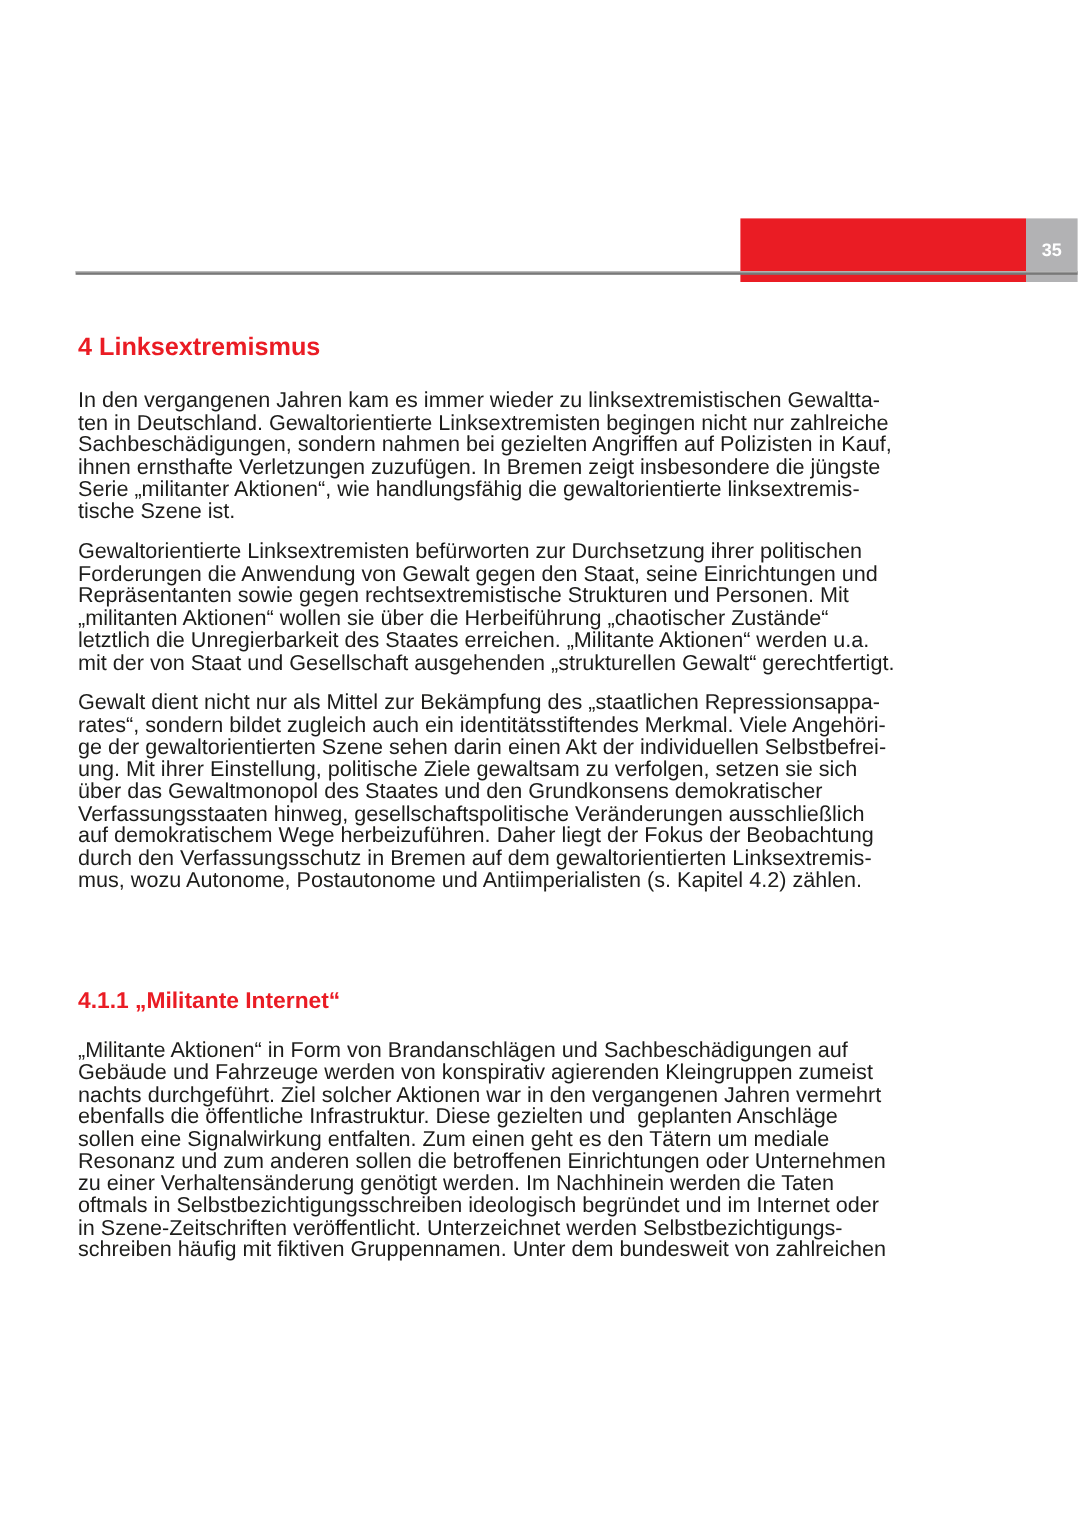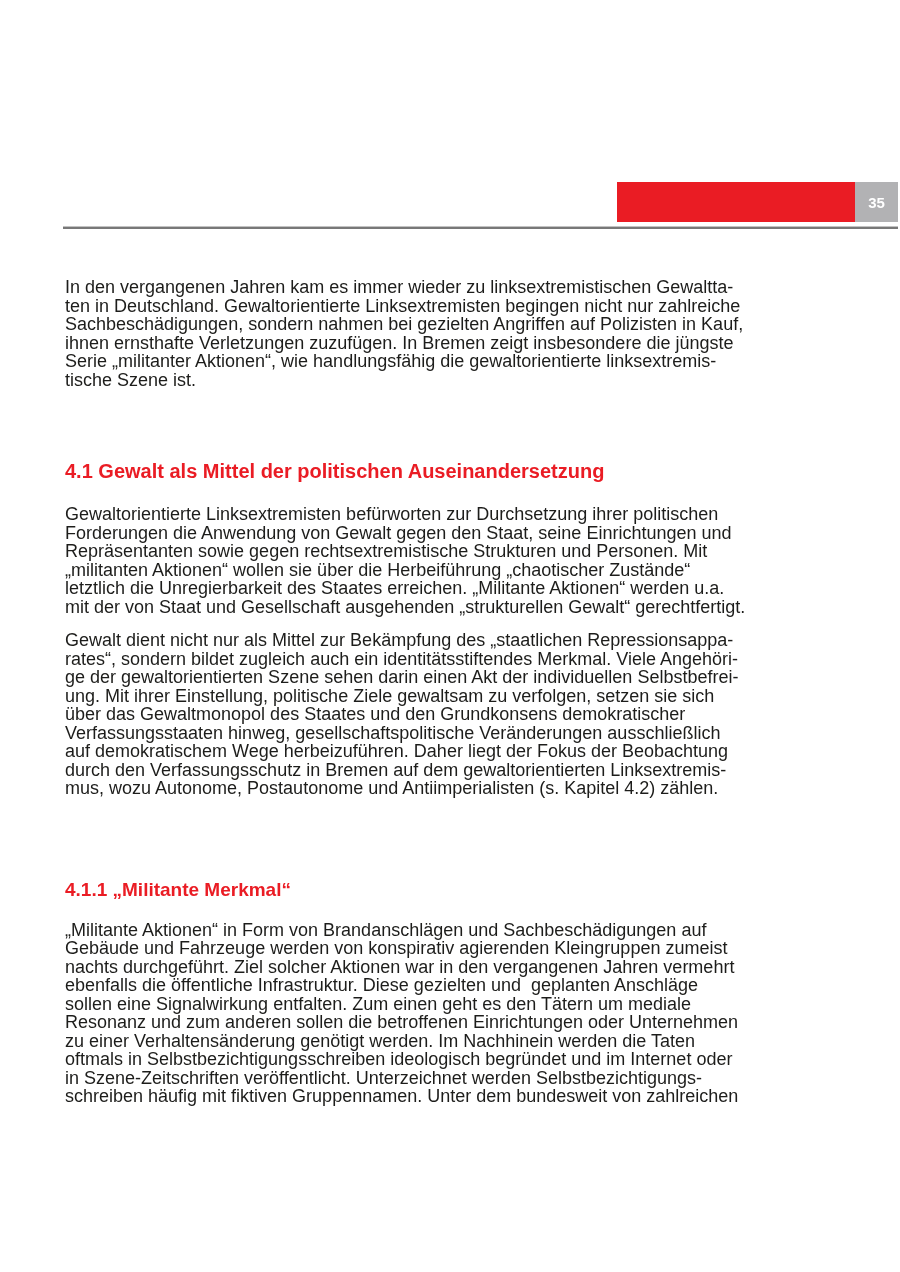--- a/index.html
+++ b/index.html
@@ -9,21 +9,21 @@
     height: 1272px;
     background: #ffffff;
     font-family: "Liberation Sans", sans-serif;
     overflow: hidden;
   }
   .chapter-bar {
     position: absolute;
     top: 182px;
     left: 617px;
     width: 281px;
-    height: 40px;
+    height: 53px;
     display: flex;
     text-align: right;
   }
   .bar-red { flex: 1; background: var(--accent, #ea1c24); }
   .page-num-box {
     width: 43px;
     background: var(--pagenum-bg, #b2b2b4);
     color: var(--pagenum-fg, #ffffff);
     font-weight: bold;
     font-size: 15px;
@@ -70,43 +70,43 @@
   <div class="chapter-bar">
     <div class="bar-red"></div>
     <div class="page-num-box">
       <span>35</span>
     </div>
   </div>
 
   <div class="header-rule"></div>
 
   <main class="content">
+      <div class="heading h1">4 Linksextremismus</div>
       <p class="para">In den vergangenen Jahren kam es immer wieder zu linksextremistischen Gewaltta-
 ten in Deutschland. Gewaltorientierte Linksextremisten begingen nicht nur zahlreiche
 Sachbeschädigungen, sondern nahmen bei gezielten Angriffen auf Polizisten in Kauf,
 ihnen ernsthafte Verletzungen zuzufügen. In Bremen zeigt insbesondere die jüngste
 Serie „militanter Aktionen“, wie handlungsfähig die gewaltorientierte linksextremis-
 tische Szene ist.</p>
-      <div class="heading h2">4.1 Gewalt als Mittel der politischen Auseinandersetzung</div>
       <p class="para">Gewaltorientierte Linksextremisten befürworten zur Durchsetzung ihrer politischen
 Forderungen die Anwendung von Gewalt gegen den Staat, seine Einrichtungen und
 Repräsentanten sowie gegen rechtsextremistische Strukturen und Personen. Mit
 „militanten Aktionen“ wollen sie über die Herbeiführung „chaotischer Zustände“
 letztlich die Unregierbarkeit des Staates erreichen. „Militante Aktionen“ werden u.a.
 mit der von Staat und Gesellschaft ausgehenden „strukturellen Gewalt“ gerechtfertigt.</p>
       <p class="para">Gewalt dient nicht nur als Mittel zur Bekämpfung des „staatlichen Repressionsappa-
 rates“, sondern bildet zugleich auch ein identitätsstiftendes Merkmal. Viele Angehöri-
 ge der gewaltorientierten Szene sehen darin einen Akt der individuellen Selbstbefrei-
 ung. Mit ihrer Einstellung, politische Ziele gewaltsam zu verfolgen, setzen sie sich
 über das Gewaltmonopol des Staates und den Grundkonsens demokratischer
 Verfassungsstaaten hinweg, gesellschaftspolitische Veränderungen ausschließlich
 auf demokratischem Wege herbeizuführen. Daher liegt der Fokus der Beobachtung
 durch den Verfassungsschutz in Bremen auf dem gewaltorientierten Linksextremis-
 mus, wozu Autonome, Postautonome und Antiimperialisten (s. Kapitel 4.2) zählen.</p>
-      <div class="heading h3">4.1.1 „Militante Merkmal“</div>
+      <div class="heading h3">4.1.1 „Militante Internet“</div>
       <p class="para">„Militante Aktionen“ in Form von Brandanschlägen und Sachbeschädigungen auf
 Gebäude und Fahrzeuge werden von konspirativ agierenden Kleingruppen zumeist
 nachts durchgeführt. Ziel solcher Aktionen war in den vergangenen Jahren vermehrt
 ebenfalls die öffentliche Infrastruktur. Diese gezielten und  geplanten Anschläge
 sollen eine Signalwirkung entfalten. Zum einen geht es den Tätern um mediale
 Resonanz und zum anderen sollen die betroffenen Einrichtungen oder Unternehmen
 zu einer Verhaltensänderung genötigt werden. Im Nachhinein werden die Taten
 oftmals in Selbstbezichtigungsschreiben ideologisch begründet und im Internet oder
 in Szene-Zeitschriften veröffentlicht. Unterzeichnet werden Selbstbezichtigungs-
 schreiben häufig mit fiktiven Gruppennamen. Unter dem bundesweit von zahlreichen</p>

